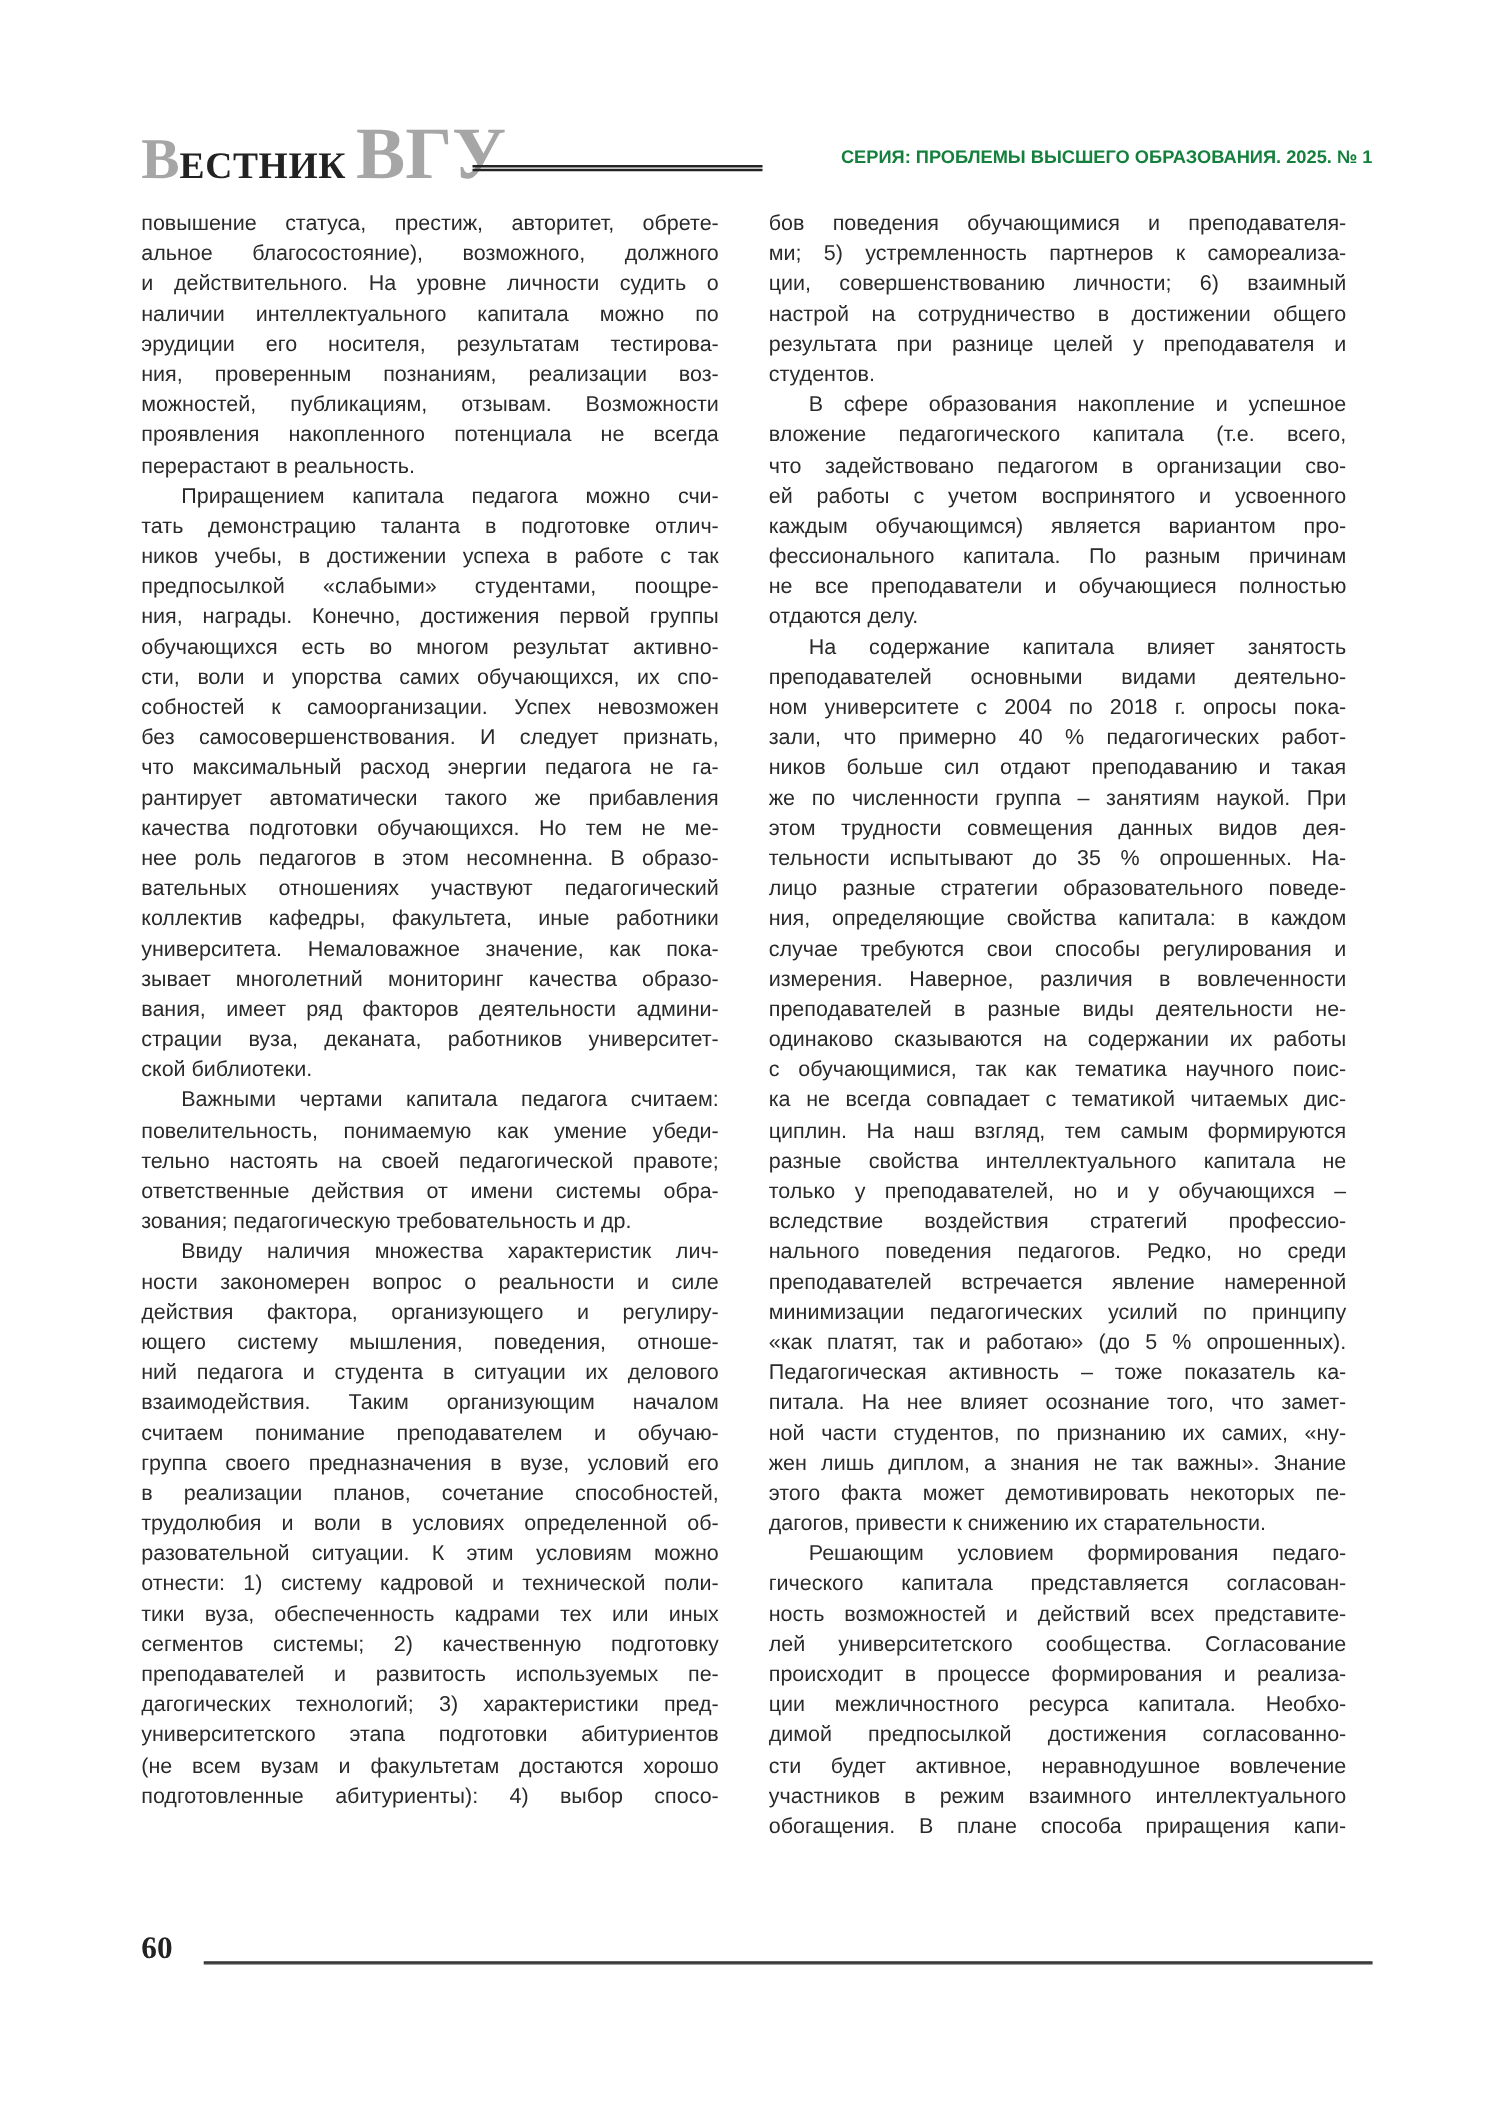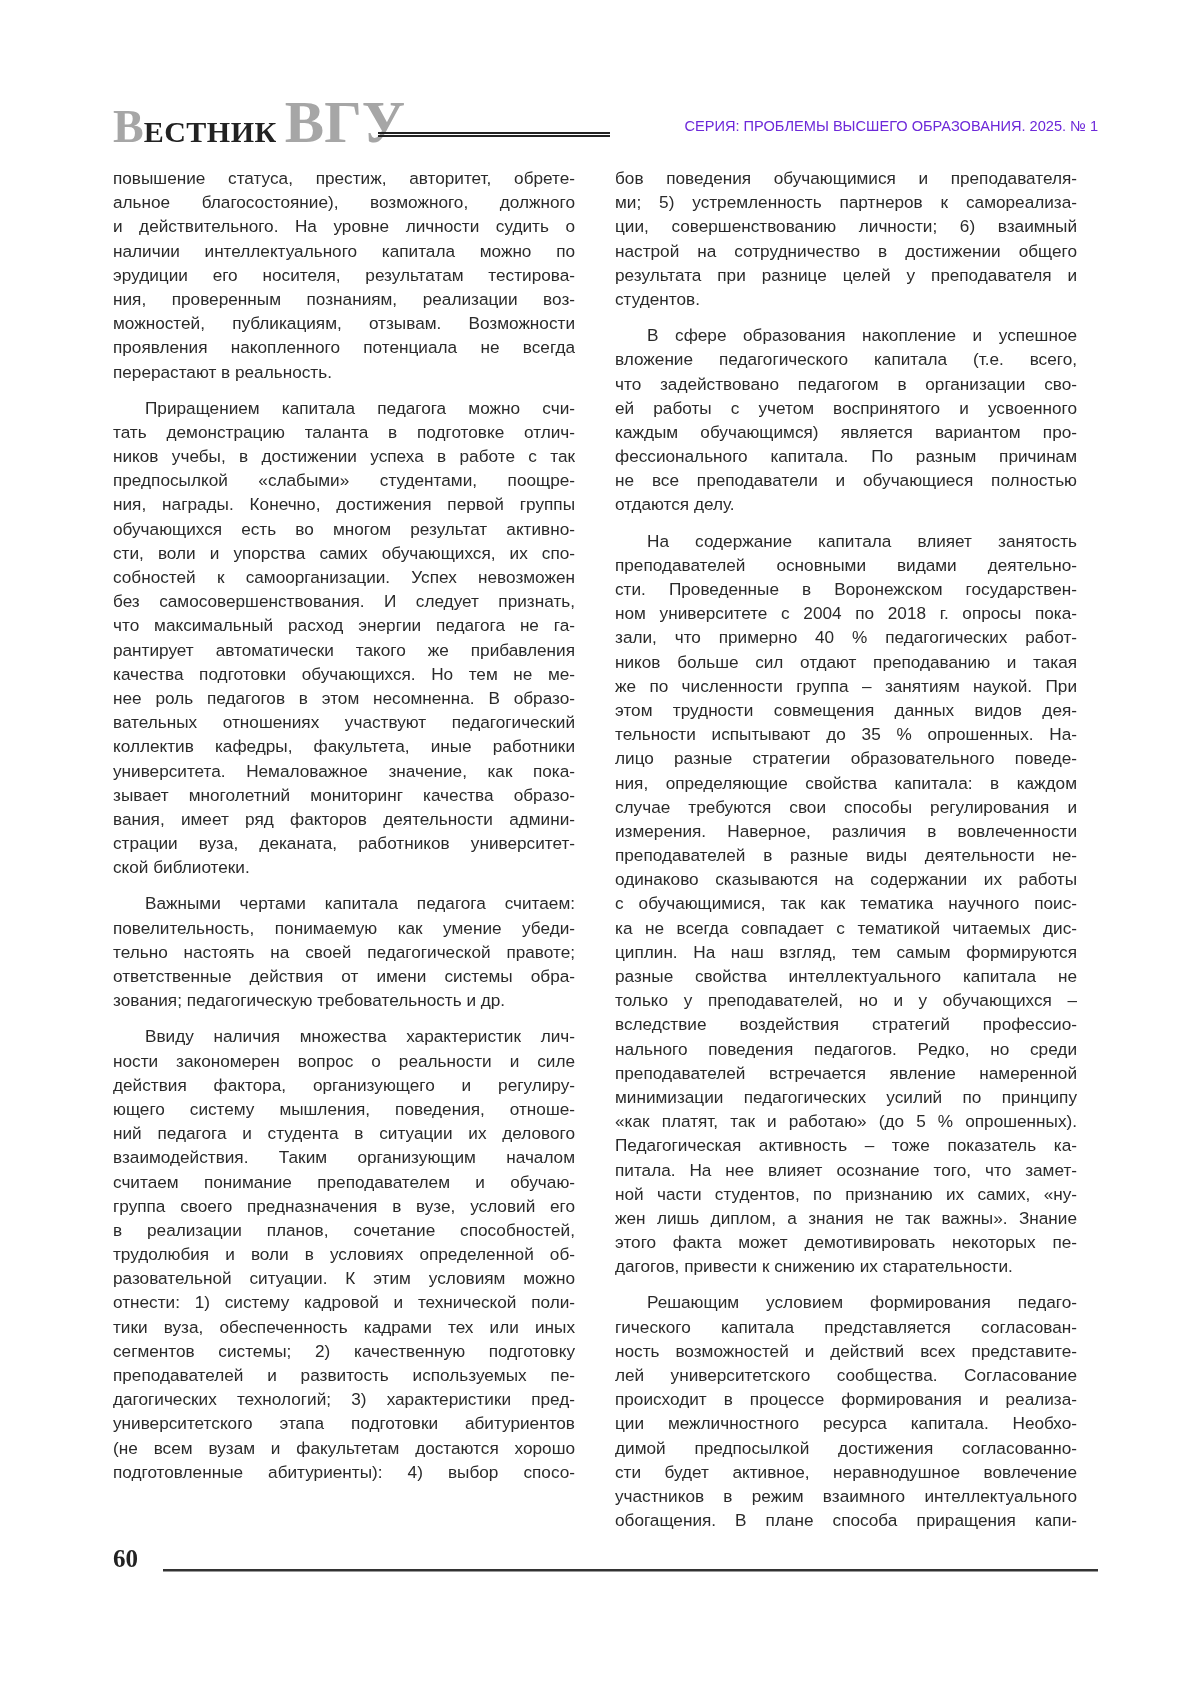--- a/index.html
+++ b/index.html
@@ -4,27 +4,27 @@
 <style>
   html, body { margin: 0; padding: 0; background: #ffffff; }
   body { width: 1200px; height: 1697px; position: relative; overflow: hidden; }
   .header { position: absolute; left: 113px; top: 100px; width: 985px; height: 44px; }
   .logo { position: absolute; left: 0; top: 0; font-family: "Liberation Serif", serif; font-weight: bold; white-space: nowrap; line-height: 44px; }
   .logo .big { font-size: 46px; color: #a6a6a6; }
   .logo .small { font-size: 30px; color: #222; letter-spacing: 0.5px; }
   .logo .vgu { font-size: 59px; color: #a6a6a6; margin-left: 8px; }
   .rules { position: absolute; left: 265px; top: 32px; width: 232px; height: 8px; }
   .rules div { height: 2px; background: #222; margin-bottom: 1px; }
-  .series { position: absolute; right: 0; top: 18px; font-family: "Liberation Sans", sans-serif; font-weight: normal; font-size: 14.6px; color: #6d28d9; white-space: nowrap; }
+  .series { position: absolute; right: 0; top: 18px; font-family: "Liberation Sans", sans-serif; font-weight: bold; font-size: 14.6px; color: #15803d; white-space: nowrap; }
   .col { position: absolute; top: 166px; width: 462px; font-family: "Liberation Sans", sans-serif; font-size: 17.2px; color: #2a2a2a; }
   .col.left { left: 113px; }
   .col.right { left: 615px; }
   .line { height: 24.2px; line-height: 24.2px; white-space: nowrap; text-align: justify; text-align-last: justify; overflow: hidden; }
   .line.last { text-align-last: left; }
-  .line.indent { padding-left: 32px; margin-top: 12px; }
+  .line.indent { padding-left: 32px; }
   .footer { position: absolute; left: 113px; top: 1545px; width: 985px; height: 40px; }
   .pagenum { position: absolute; left: 0; top: 0; font-family: "Liberation Serif", serif; font-weight: bold; font-size: 25px; color: #222; }
   .footrule { position: absolute; left: 50px; top: 24px; width: 935px; height: 2px; background: #333; box-shadow: 0 1px 0 #999; }
 </style>
 </head>
 <body>
 
 <div class="header">
   <div class="logo">
     <span class="big">В</span><span class="small">ЕСТНИК</span><span class="vgu">ВГУ</span>
@@ -101,21 +101,20 @@
     <div class="line indent">В сфере образования накопление и успешное</div>
     <div class="line ">вложение педагогического капитала (т.е. всего,</div>
     <div class="line ">что задействовано педагогом в организации сво-</div>
     <div class="line ">ей работы с учетом воспринятого и усвоенного</div>
     <div class="line ">каждым обучающимся) является вариантом про-</div>
     <div class="line ">фессионального капитала. По разным причинам</div>
     <div class="line ">не все преподаватели и обучающиеся полностью</div>
     <div class="line last">отдаются делу.</div>
     <div class="line indent">На содержание капитала влияет занятость</div>
     <div class="line ">преподавателей основными видами деятельно-</div>
-    <div class="line ">сти. Проведенные в Воронежском государствен-</div>
     <div class="line ">ном университете с 2004 по 2018 г. опросы пока-</div>
     <div class="line ">зали, что примерно 40 % педагогических работ-</div>
     <div class="line ">ников больше сил отдают преподаванию и такая</div>
     <div class="line ">же по численности группа – занятиям наукой. При</div>
     <div class="line ">этом трудности совмещения данных видов дея-</div>
     <div class="line ">тельности испытывают до 35 % опрошенных. На-</div>
     <div class="line ">лицо разные стратегии образовательного поведе-</div>
     <div class="line ">ния, определяющие свойства капитала: в каждом</div>
     <div class="line ">случае требуются свои способы регулирования и</div>
     <div class="line ">измерения. Наверное, различия в вовлеченности</div>

